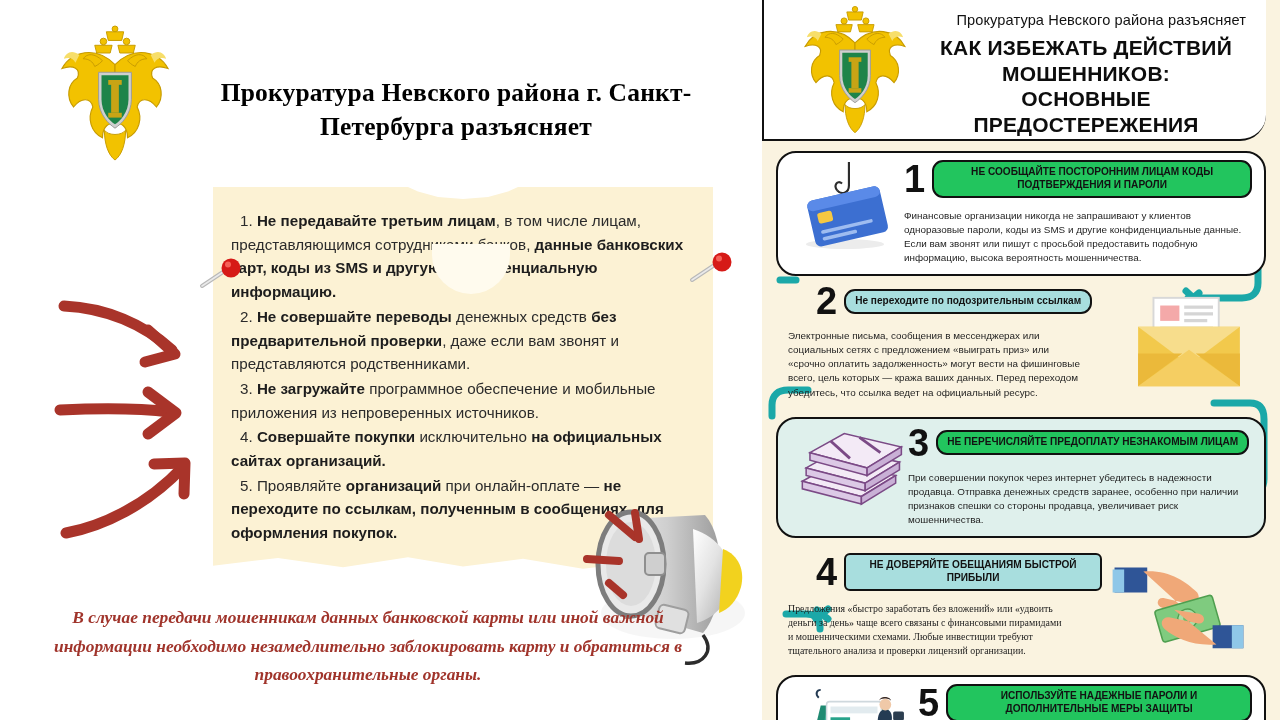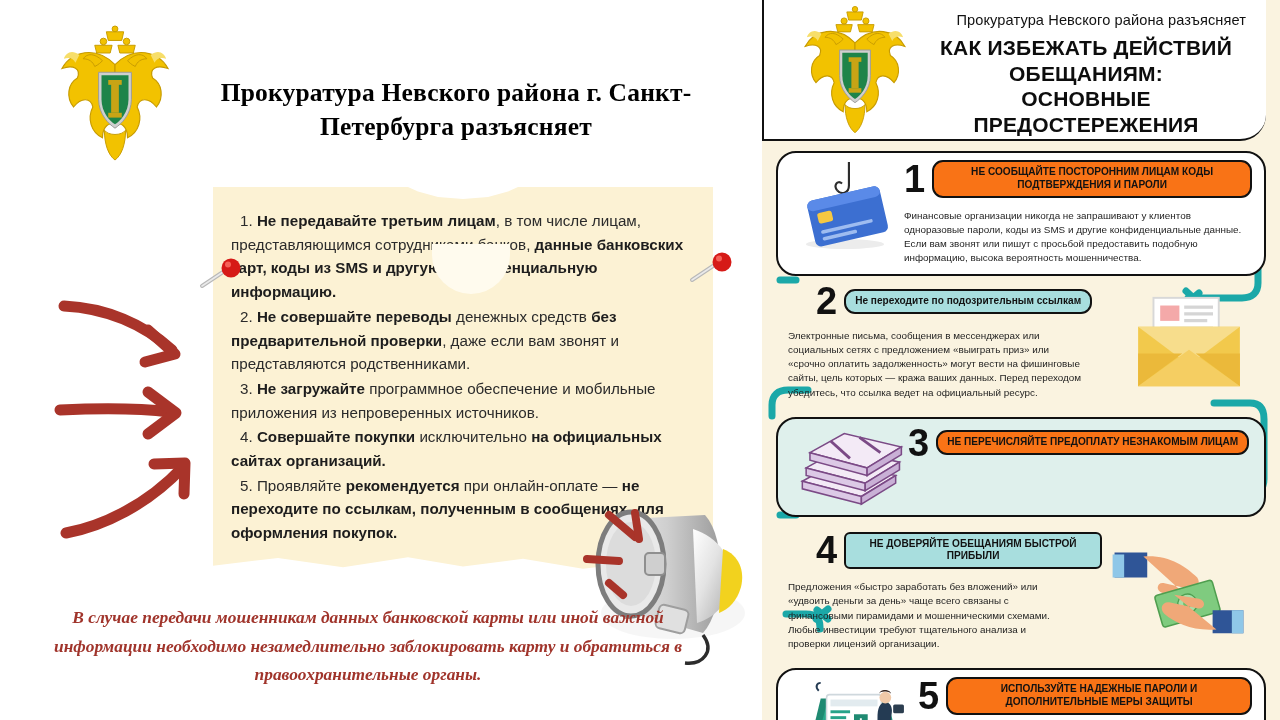--- a/index.html
+++ b/index.html
@@ -132,21 +132,21 @@
   .num-row{display:flex;align-items:center;gap:8px;margin-bottom:2px;}
   .bignum{
     font-size:38px;font-weight:800;line-height:.9;color:#111;
     font-family:"Liberation Sans", sans-serif;letter-spacing:-1px;
   }
   .badge{
     border:2.1px solid #111;border-radius:11px;
     padding:4px 9px;text-align:center;
     font-size:10.1px;font-weight:700;line-height:1.28;color:#121212;
   }
-  .badge-yellow{background:#f97316;text-transform:uppercase;}
+  .badge-yellow{background:#22c55e;text-transform:uppercase;}
   .badge-teal{background:#A8DEDE;}
   .desc{font-size:9.9px;line-height:1.42;color:#1d1d1d;margin-top:11px;}
 
   
   .c1{min-height:97px;}
   .c1 .art{width:112px;margin-right:2px;}
   .c2{min-height:113px;border:none;background:transparent;padding-top:0;}
   .c3{min-height:98px;}
   .c3 .art{width:118px;}
   .c4{min-height:103px;border:none;background:transparent;}
@@ -197,21 +197,21 @@
       <div class="left-org-title">Прокуратура Невского района г. Санкт-Петербурга разъясняет</div>
     </div>
 
 
     <div class="note-wrap">
       <div class="note" id="note-body">
           <p><span class="num">1.</span><span class="hl"> Не передавайте третьим лицам</span><span>, в том числе лицам, представляющимся сотрудниками банков, </span><span class="hl">данные банковских карт, коды из SMS и другую конфиденциальную информацию.</span></p>
           <p><span class="num">2.</span><span class="hl"> Не совершайте переводы</span><span> денежных средств </span><span class="hl">без предварительной проверки</span><span>, даже если вам звонят и представляются родственниками.</span></p>
           <p><span class="num">3.</span><span class="hl"> Не загружайте</span><span> программное обеспечение и мобильные приложения из непроверенных источников.</span></p>
           <p><span class="num">4.</span><span class="hl"> Совершайте покупки</span><span> исключительно </span><span class="hl">на официальных сайтах организаций.</span></p>
-          <p><span class="num">5.</span><span> Проявляйте </span><span class="hl">рекомендуется</span><span> при онлайн-оплате — </span><span class="hl">не переходите по ссылкам, полученным в сообщениях, для оформления покупок.</span></p>
+          <p><span class="num">5.</span><span> Проявляйте </span><span class="hl">организаций</span><span> при онлайн-оплате — </span><span class="hl">не переходите по ссылкам, полученным в сообщениях, для оформления покупок.</span></p>
         </div>
     </div>
 
     <div class="sun-blob"></div>
 
     <svg class="pin pin-left" viewBox="0 0 46 32">
       <line x1="4" y1="28" x2="28" y2="12" stroke="#b8b8b8" stroke-width="4" stroke-linecap="round"></line>
       <line x1="4" y1="28" x2="28" y2="12" stroke="#eaeaea" stroke-width="1.6" stroke-linecap="round"></line>
       <circle cx="33" cy="10" r="9.5" fill="#D61A17"></circle>
       <circle cx="30" cy="6.5" r="3" fill="#ff7a6e" opacity=".75"></circle>
@@ -289,21 +289,21 @@
           <rect x="61" y="60" width="8" height="30" fill="#C8A415"></rect>
           <rect x="58" y="56" width="14" height="5" fill="#C8A415"></rect>
           <rect x="58" y="90" width="14" height="5" fill="#C8A415"></rect>
           <path d="M54 108 C54 122 58 134 65 139 C72 134 76 122 76 108 C72 114 58 114 54 108Z" fill="#F2C200" stroke="#C79B00"></path>
         </g>
       </svg>
       <div class="rp-head-text">
         <div class="rp-org">Прокуратура Невского района  разъясняет</div>
         <div class="rp-title">
           <div>КАК ИЗБЕЖАТЬ ДЕЙСТВИЙ</div>
-          <div>ОБЕЩАНИЯМ:</div>
+          <div>МОШЕННИКОВ:</div>
           <div>ОСНОВНЫЕ ПРЕДОСТЕРЕЖЕНИЯ</div>
         </div>
       </div>
     </div>
 
     <svg class="connector" style="left:0;top:141px;width:518px;height:579px;" viewBox="0 0 518 579">
       <g fill="none" stroke="#1BA8A8" stroke-width="7" stroke-linecap="round" stroke-linejoin="round">
         <path d="M444 51 L478 51 C492 51 496 58 496 70 L496 142 C496 152 490 157 480 157 L426 157"></path>
         <path d="M437 162 L424 150 M437 152 L424 163"></path>
         <path d="M18 139 L34 139"></path>
@@ -341,21 +341,21 @@
           <div class="desc">Финансовые организации никогда не запрашивают у клиентов одноразовые пароли, коды из SMS и другие конфиденциальные данные. Если вам звонят или пишут с просьбой предоставить подобную информацию, высока вероятность мошенничества.</div>
         </div>
       </div>
 
       <div class="card c2">
         <div class="body">
           <div class="num-row" style="padding-left:28px;">
             <div class="bignum">2</div>
             <div class="badge badge-teal" style="min-width:168px;">Не переходите по подозрительным ссылкам</div>
           </div>
-          <div class="desc" style="width:300px;">Электронные письма, сообщения в мессенджерах или социальных сетях с предложением «выиграть приз» или «срочно оплатить задолженность» могут вести на фишинговые сайты, цель которых — кража ваших данных. Перед переходом убедитесь, что ссылка ведет на официальный ресурс.</div>
+          <div class="desc" style="width:300px;">Электронные письма, сообщения в мессенджерах или социальных сетях с предложением «выиграть приз» или «срочно оплатить задолженность» могут вести на фишинговые всего, цель которых — кража ваших данных. Перед переходом убедитесь, что ссылка ведет на официальный ресурс.</div>
         </div>
         <div class="art" style="width:130px;align-self:center;">
           <svg viewBox="0 0 130 100" width="126" height="96">
             <rect x="28" y="4" width="68" height="58" fill="#fff" stroke="#d8d8d8" stroke-width="2"></rect>
             <rect x="35" y="12" width="20" height="16" fill="#F4A9A9"></rect>
             <g fill="#d5d5d5">
               <rect x="60" y="12" width="30" height="3.4"></rect>
                 <rect x="60" y="19" width="30" height="3.4"></rect>
               <rect x="60" y="26" width="24" height="3.4"></rect>
               <rect x="35" y="34" width="55" height="3.4"></rect>
@@ -387,30 +387,31 @@
             </g>
             <path d="M40 16 L60 34" stroke="#7B4A86" stroke-width="3" fill="none"></path>
             <path d="M70 12 L92 28" stroke="#7B4A86" stroke-width="3" fill="none"></path>
           </svg>
         </div>
         <div class="body">
           <div class="num-row">
             <div class="bignum">3</div>
             <div class="badge badge-yellow">НЕ ПЕРЕЧИСЛЯЙТЕ ПРЕДОПЛАТУ НЕЗНАКОМЫМ ЛИЦАМ</div>
           </div>
+          <div class="desc">При совершении покупок через интернет убедитесь в надежности продавца. Отправка денежных средств заранее, особенно при наличии признаков спешки со стороны продавца, увеличивает риск мошенничества.</div>
         </div>
       </div>
 
       <div class="card c4">
         <div class="body">
           <div class="num-row" style="padding-left:28px;">
             <div class="bignum">4</div>
             <div class="badge badge-teal" style="min-width:150px;border-radius:6px;">НЕ ДОВЕРЯЙТЕ ОБЕЩАНИЯМ БЫСТРОЙ ПРИБЫЛИ</div>
           </div>
-          <div class="desc" style="width:278px;">Предложения «быстро заработать без вложений» или «удвоить деньги за день» чаще всего связаны с финансовыми пирамидами и мошенническими схемами. Любые инвестиции требуют тщательного анализа и проверки лицензий организации.</div>
+          <div class="desc" style="width:278px;font-family:Liberation Serif, serif;">Предложения «быстро заработать без вложений» или «удвоить деньги за день» чаще всего связаны с финансовыми пирамидами и мошенническими схемами. Любые инвестиции требуют тщательного анализа и проверки лицензий организации.</div>
         </div>
         <div class="art" style="width:152px;align-self:center;">
           <svg viewBox="0 0 152 104" width="148" height="100">
             <path d="M10 12 L44 12 L44 38 L10 38 Z" fill="#2F5597"></path>
             <path d="M40 16 C66 14 84 26 96 38 C100 44 96 52 88 50 L62 44 C54 42 52 52 60 54 L86 58" fill="#F0A878"></path>
             <rect x="8" y="14" width="12" height="24" fill="#8FC7E8"></rect>
             <g transform="rotate(-16 86 62)">
               <rect x="54" y="48" width="62" height="34" rx="3" fill="#7FCB7F" stroke="#4f9e4f" stroke-width="1.6"></rect>
               <circle cx="85" cy="65" r="10" fill="#A8DFA8" stroke="#4f9e4f" stroke-width="1.4"></circle>
               <circle cx="85" cy="65" r="4.5" fill="#6BBF6B"></circle>

